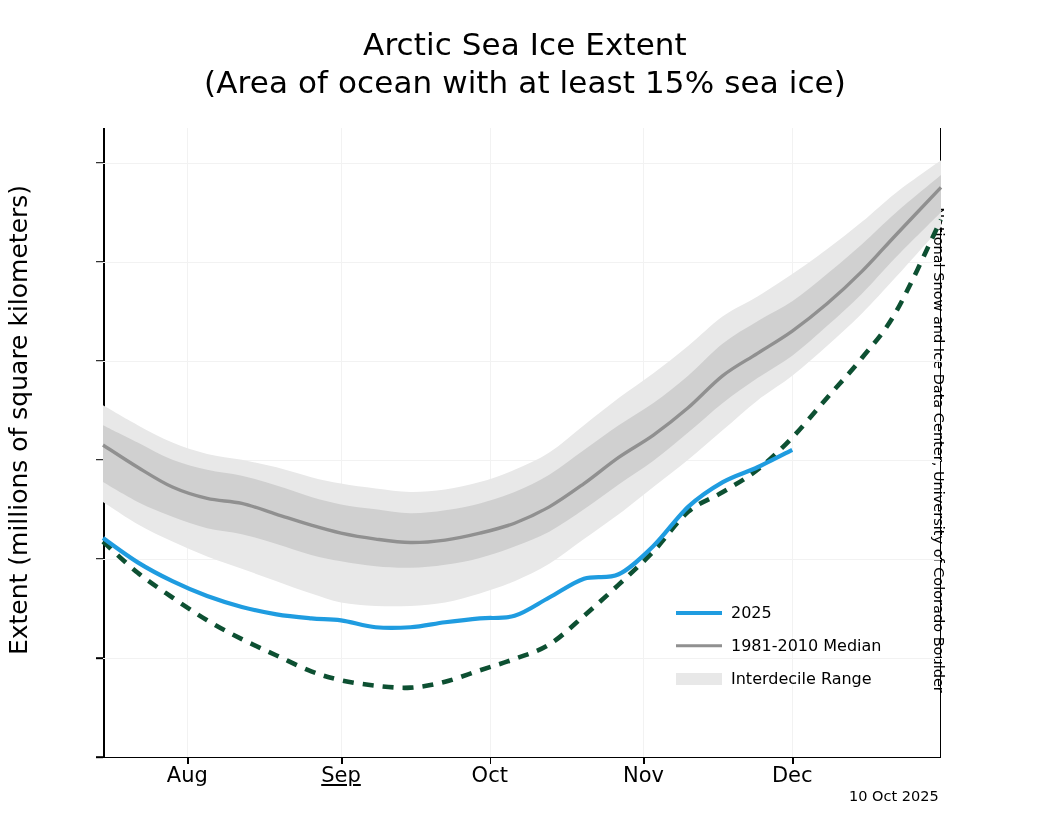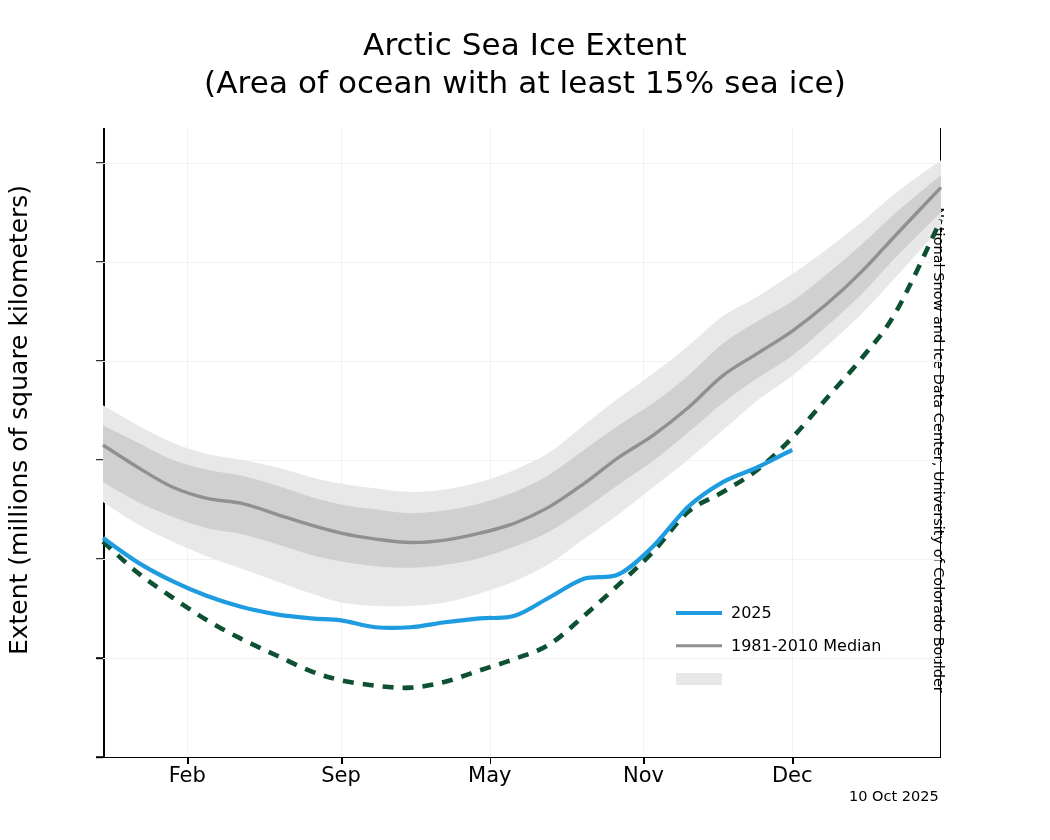--- a/index.html
+++ b/index.html
@@ -208,25 +208,25 @@
       <div class="ytick-mark" style="top: 757px;"></div>
       <div class="ytick-mark" style="top: 657.945px;"></div>
       <div class="ytick-mark" style="top: 558.89px;"></div>
       <div class="ytick-mark" style="top: 459.835px;"></div>
       <div class="ytick-mark" style="top: 360.78px;"></div>
       <div class="ytick-mark" style="top: 261.724px;"></div>
       <div class="ytick-mark" style="top: 162.669px;"></div>
     </div>
   <div id="xtick-labels">
       <div class="xtick-mark" style="left: 187.296px;"></div>
-      <div class="xtick-label" style="left: 187.296px;">Feb</div>
+      <div class="xtick-label" style="left: 187.296px;">Aug</div>
       <div class="xtick-mark" style="left: 341.012px;"></div>
-      <div class="xtick-label" style="left: 341.012px;">Sep</div>
+      <div class="xtick-label" style="left: 341.012px; text-decoration: underline;">Sep</div>
       <div class="xtick-mark" style="left: 489.769px;"></div>
-      <div class="xtick-label" style="left: 489.769px;">May</div>
+      <div class="xtick-label" style="left: 489.769px;">Oct</div>
       <div class="xtick-mark" style="left: 643.485px;"></div>
       <div class="xtick-label" style="left: 643.485px;">Nov</div>
       <div class="xtick-mark" style="left: 792.243px;"></div>
       <div class="xtick-label" style="left: 792.243px;">Dec</div>
     </div>
 
   <div class="plot">
     <div id="gridlines">
         <div class="gridline-h" style="top: 529.945px;"></div>
         <div class="gridline-h" style="top: 430.89px;"></div>
@@ -259,18 +259,19 @@
       <div class="legend-row">
         <span class="legend-swatch sw-solid-gray">
           <i></i>
         </span>
         <span class="legend-text">1981-2010 Median</span>
       </div>
       <div class="legend-row">
         <span class="legend-swatch sw-band-idr">
           <i></i>
         </span>
+        <span class="legend-text">Interdecile Range</span>
       </div>
     </div>
 
   <div class="datestamp">10 Oct 2025</div>
 
 </div>
 
 </body></html>

